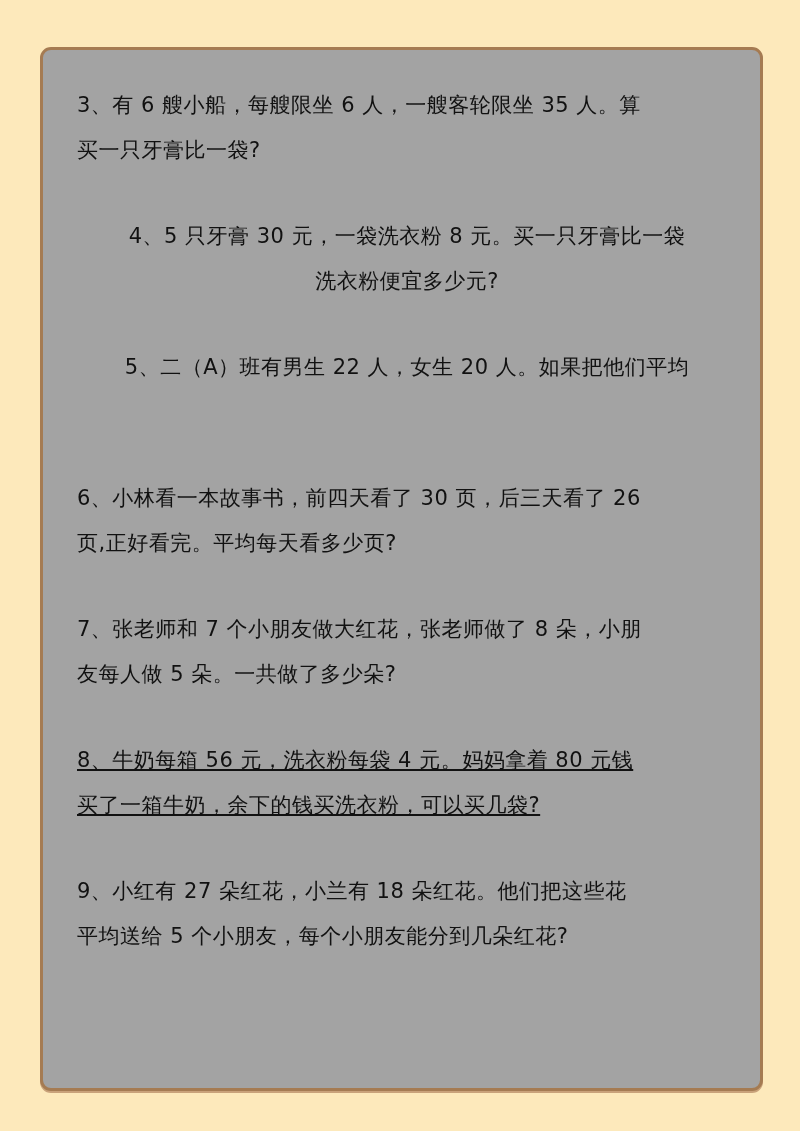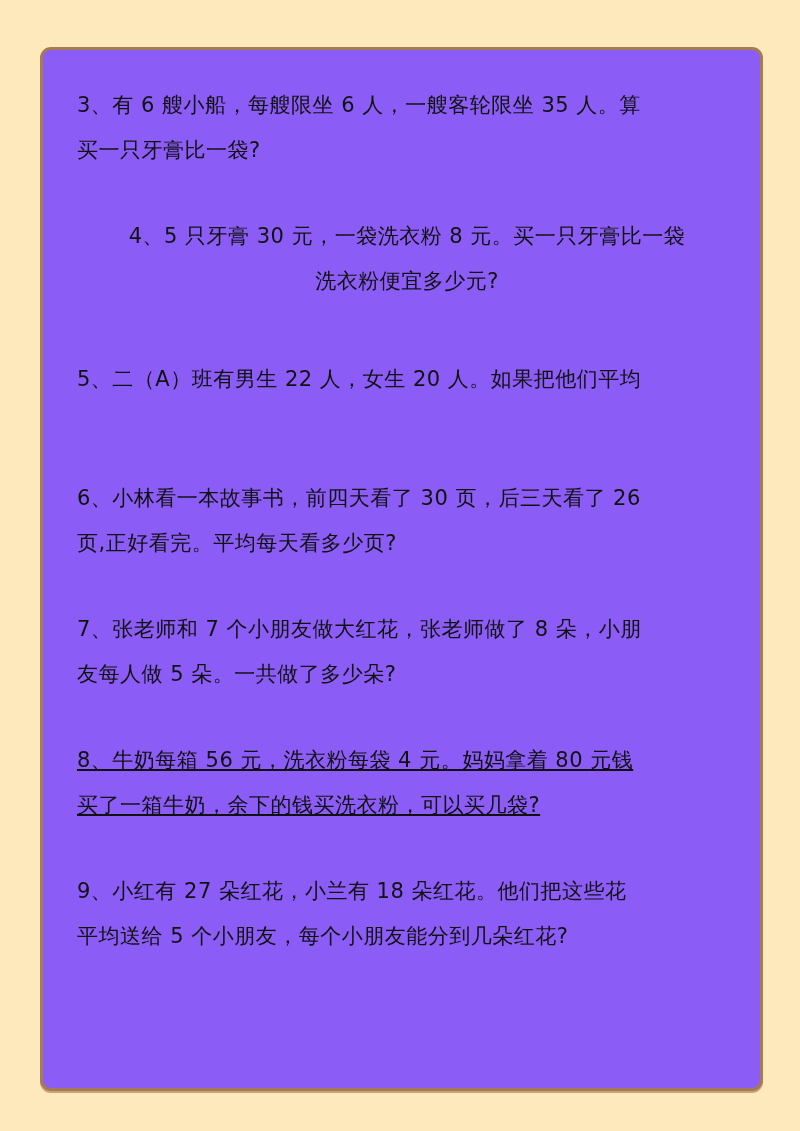--- a/index.html
+++ b/index.html
@@ -13,21 +13,21 @@
       position: relative;
       overflow: hidden;
       font-family: "DejaVu Sans", "Liberation Sans", sans-serif;
     }
     .card {
       position: absolute;
       left: 40px;
       top: 47px;
       width: 717px;
       height: 1038px;
-      background: #8b5cf6;
+      background: #a3a3a3;
       border: 3px solid #a57b52;
       border-radius: 11px;
       box-shadow: 0 2px 0 #c9a27a;
     }
     .problem {
       position: absolute;
       left: 34px;
       width: 660px;
       color: #111111;
       font-size: 21px;
@@ -44,21 +44,21 @@
 
 <div class="card">
   <div class="problem" style="top: 33px;">
     <span class="line">3、有 6 艘小船，每艘限坐 6 人，一艘客轮限坐 35 人。算</span>
     <span class="line">买一只牙膏比一袋?</span>
   </div>
   <div class="problem" style="top: 164px; text-align: center;">
     <span class="line">4、5 只牙膏 30 元，一袋洗衣粉 8 元。买一只牙膏比一袋</span>
     <span class="line">洗衣粉便宜多少元?</span>
   </div>
-  <div class="problem" style="top: 307px;">
+  <div class="problem" style="top: 295px; text-align: center;">
     <span class="line">5、二（A）班有男生 22 人，女生 20 人。如果把他们平均</span>
   </div>
   <div class="problem" style="top: 426px;">
     <span class="line">6、小林看一本故事书，前四天看了 30 页，后三天看了 26</span>
     <span class="line">页,正好看完。平均每天看多少页?</span>
   </div>
   <div class="problem" style="top: 557px;">
     <span class="line">7、张老师和 7 个小朋友做大红花，张老师做了 8 朵，小朋</span>
     <span class="line">友每人做 5 朵。一共做了多少朵?</span>
   </div>

